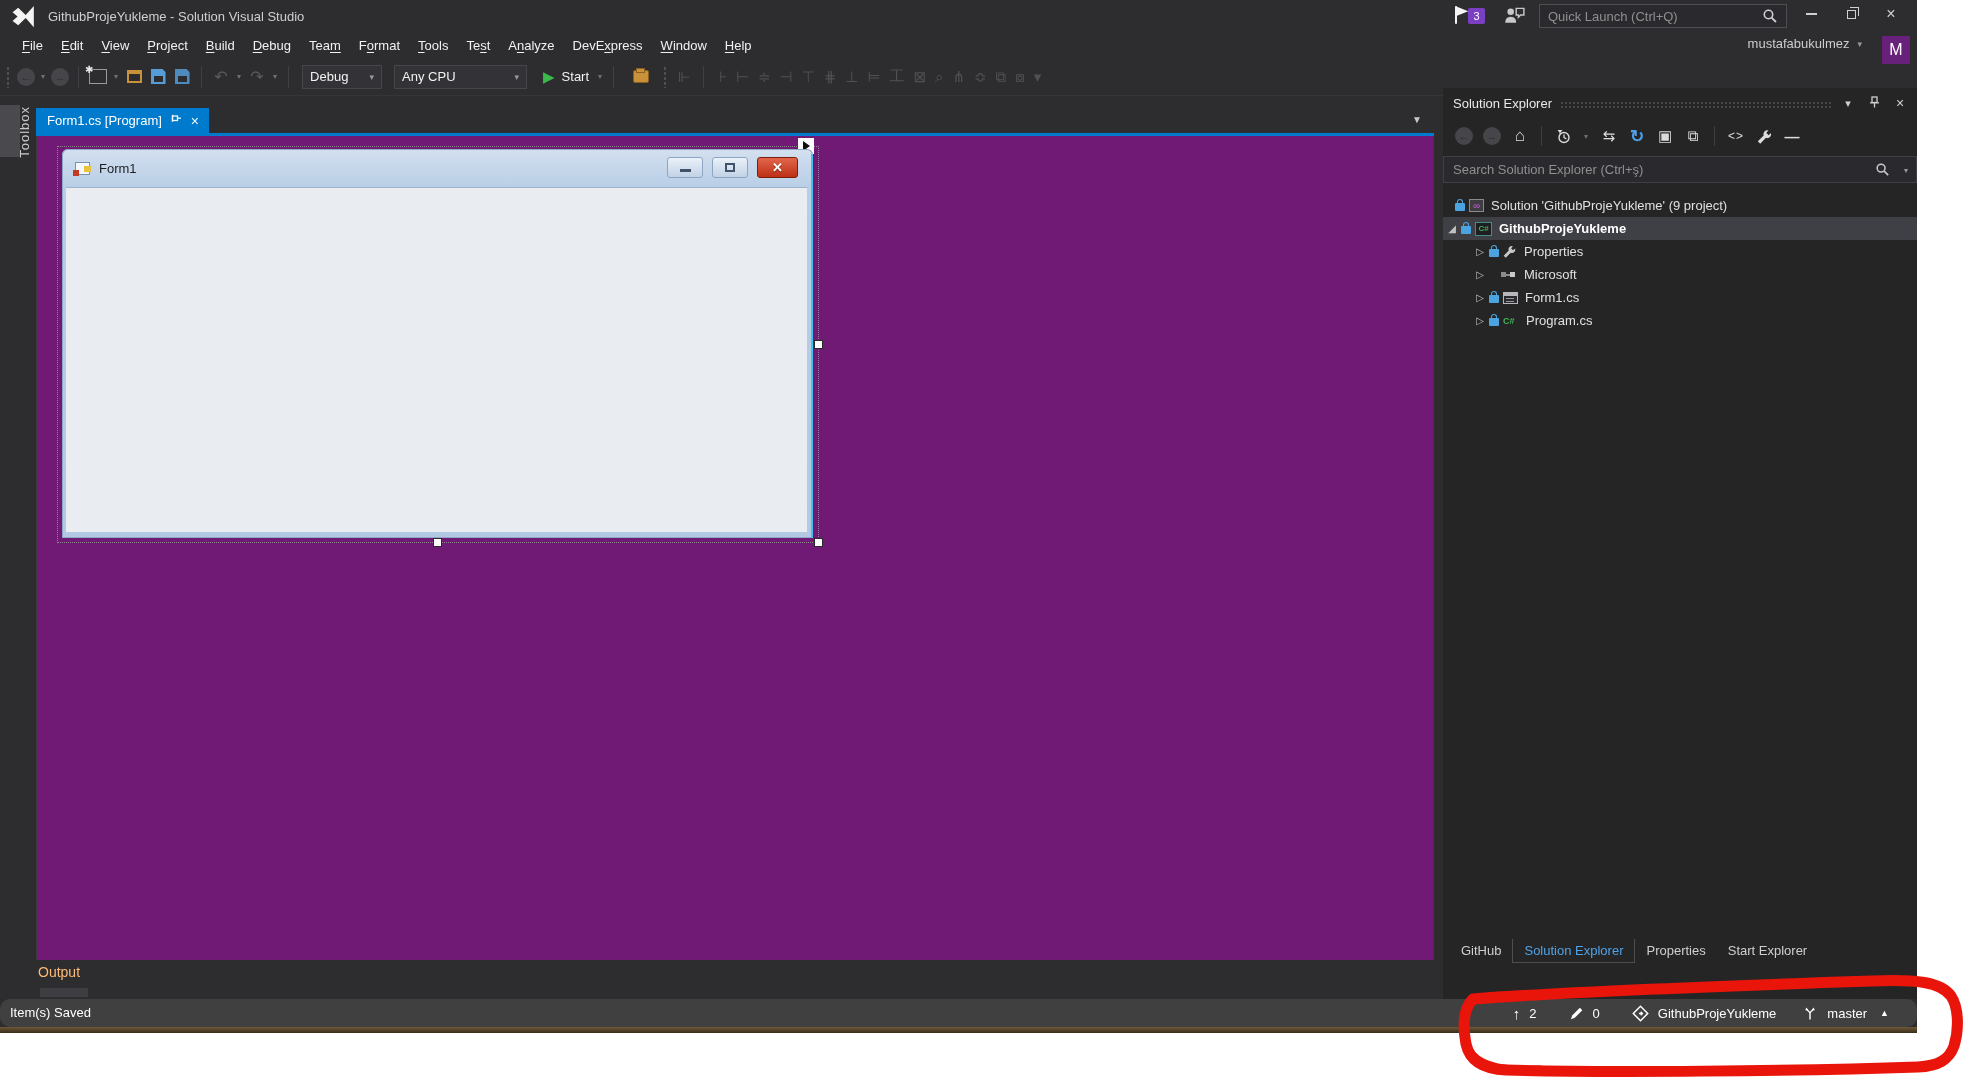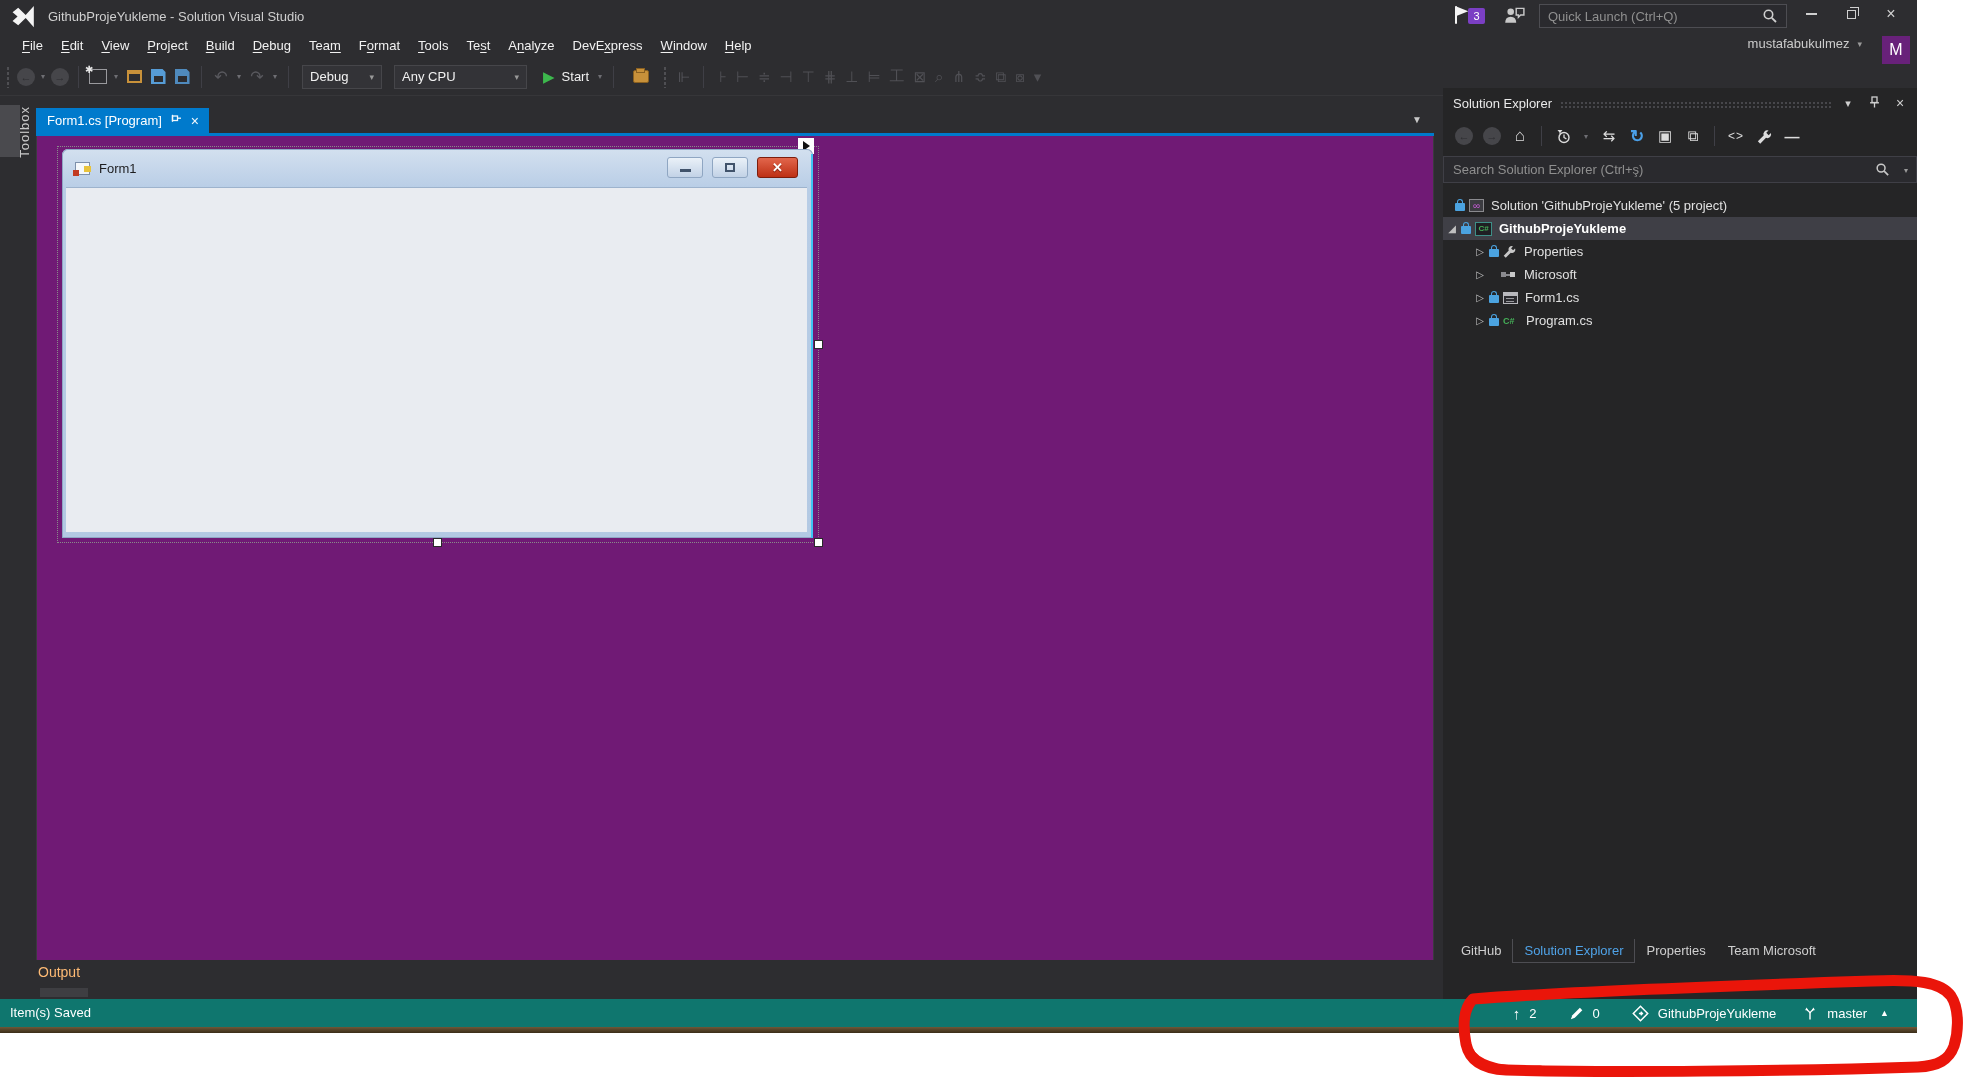--- a/index.html
+++ b/index.html
@@ -137,21 +137,21 @@
   .frm-ico::before { content:""; position:absolute; left:0; top:0; width:100%; height:3px; background:#b8b8bc; }
   .frm-ico::after { content:""; position:absolute; left:2px; top:5px; width:8px; height:1px; background:#9a9a9e; box-shadow:0 3px 0 #9a9a9e; }
   .cs-file { color:#45b058; font-size:9px; font-weight:bold; flex:none; width:16px; }
   .tlabel { margin-left:7px; white-space:nowrap; }
 
   .se-tabs { position:absolute; left:0; top:848px; width:100%; height:29px; display:flex; align-items:center; padding-left:7px; color:#cfcfcf; font-size:13px; }
   .se-tab { padding:4px 11px; }
   .se-tab.active { border:1px solid #4d4d52; border-top:none; background:#252526; color:#4fa3e8; }
 
   
-  .statusbar { position:absolute; left:0; top:999px; width:1917px; height:28px; background:#0f766e; color:#fff; }
+  .statusbar { position:absolute; left:0; top:999px; width:1917px; height:28px; background:#404040; color:#fff;border-radius:10px; }
   .sb-msg { position:absolute; left:10px; top:6px; font-size:13px; }
   .sb-right { position:absolute; right:28px; top:0; height:100%; display:flex; align-items:center; gap:9px; font-size:13px; }
   .sb-gap { width:14px; } .sb-gap-s { width:8px; }
   .sb-ico { display:flex; align-items:center; justify-content:center; }
   .sb-caret { font-size:9px; margin-left:4px; }
 
   .win-bottom { position:absolute; left:0; top:1027px; width:1917px; height:6px; background:linear-gradient(#6e5838,#3a2d19); }
 
   
   #annotation { position:absolute; left:0; top:0; width:1967px; height:1079px; pointer-events:none; }
@@ -390,21 +390,21 @@
           <line x1="9.8" y1="9.8" x2="14" y2="14" stroke="#c8c8c8" stroke-width="1.8"></line>
         </svg>
         <span class="mcaret">▾</span>
       </div>
 
       <div class="tree">
         <div class="trow" style="top:0px">
           <span style="width:8px"></span>
           <span class="lock"></span>
           <span class="sln-ico">∞</span>
-          <span class="tlabel">Solution 'GithubProjeYukleme' (5 project)</span>
+          <span class="tlabel">Solution 'GithubProjeYukleme' (9 project)</span>
         </div>
         <div class="trow selected" style="top:23px">
           <span style="width:4px"></span>
           <span class="exp">◢</span>
           <span class="lock"></span>
           <span class="cs-proj">C#</span>
           <span class="tlabel bold">GithubProjeYukleme</span>
         </div>
         <div class="trow" style="top:46px">
           <span style="width:32px"></span>
@@ -441,21 +441,21 @@
           <span class="lock"></span>
           <span class="cs-file">C#</span>
           <span class="tlabel">Program.cs</span>
         </div>
       </div>
 
       <div class="se-tabs">
         <span class="se-tab">GitHub</span>
         <span class="se-tab active">Solution Explorer</span>
         <span class="se-tab">Properties</span>
-        <span class="se-tab">Team Microsoft</span>
+        <span class="se-tab">Start Explorer</span>
       </div>
     </div>
 
     <div class="statusbar">
       <span class="sb-msg">Item(s) Saved</span>
       <div class="sb-right">
         <span class="sb-ico" style="font-size:15px">↑</span>
         <span>2</span>
         <span class="sb-gap"></span>
         <span class="sb-ico">

